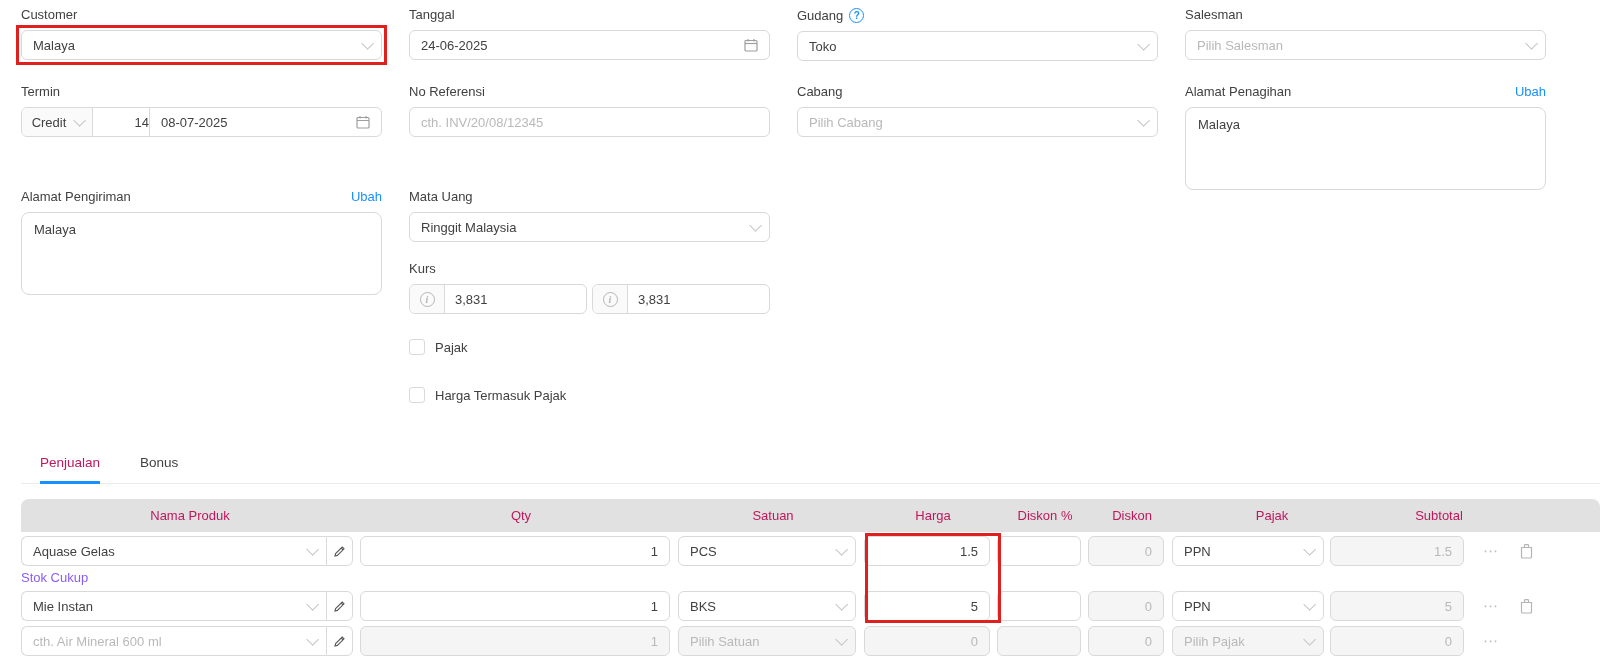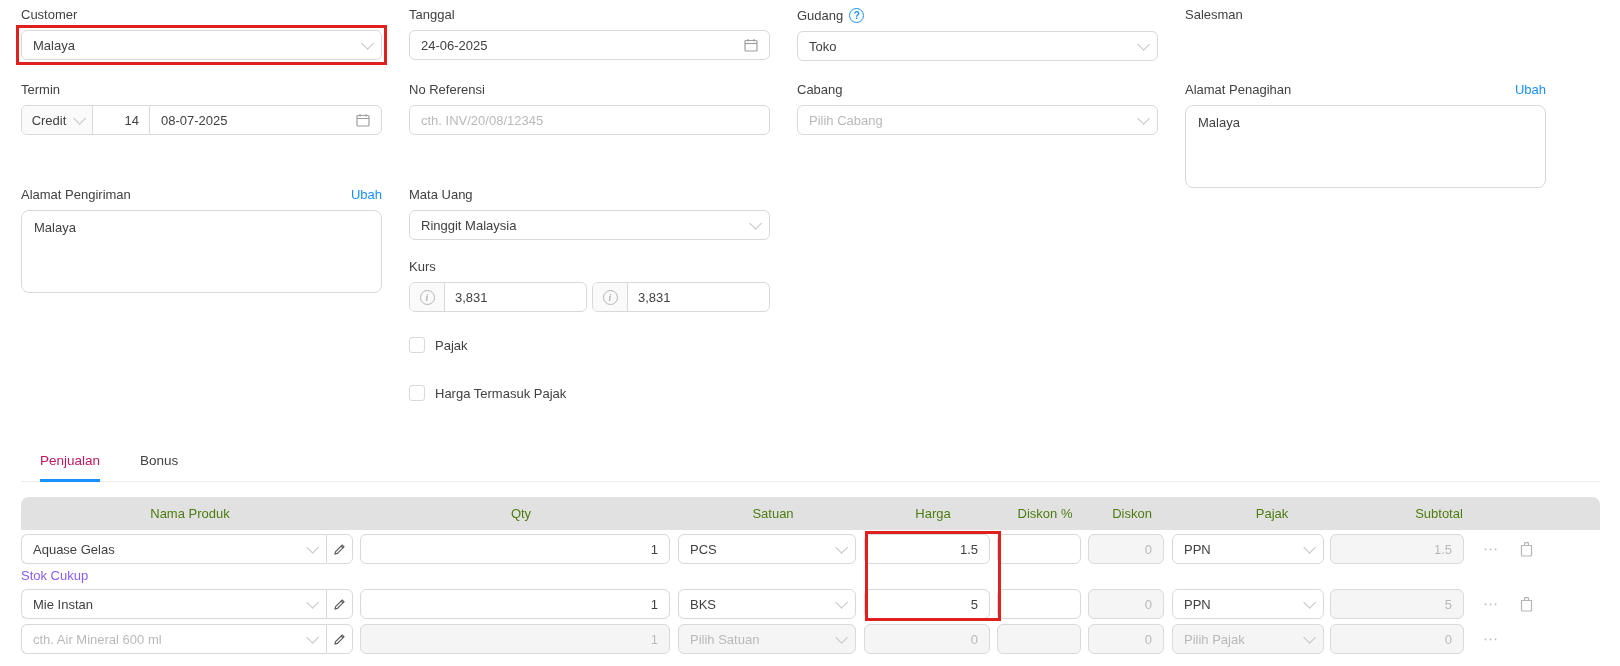--- a/index.html
+++ b/index.html
@@ -38,21 +38,21 @@
 
   .rel { position:relative; }
   .red-outline::after { content:""; position:absolute; inset:-5px; border:3px solid #e01f1f;
     pointer-events:none; z-index:5; }
 
   
   .termin { display:flex; padding:0; overflow:hidden; }
   .t-credit { width:71px; height:100%; background:#fafafa; border-right:1px solid #d9d9d9;
     display:flex; align-items:center; justify-content:center; gap:7px; }
   .t-days { width:57px; height:100%; border-right:1px solid #d9d9d9; display:flex;
-    align-items:center; justify-content:flex-end; padding-right:10px; }
+    align-items:center; justify-content:flex-end; }
   .t-date { flex:1; height:100%; display:flex; align-items:center;
     justify-content:space-between; padding:0 11px; }
 
   textarea, .tarea { width:361px; height:83px; border:1px solid #d9d9d9; border-radius:8px;
     padding:9px 12px; color:#414141; resize:none; }
 
   .kurs-row { display:flex; gap:5px; }
   .kgroup { display:flex; width:178px; height:30px; border:1px solid #d9d9d9;
     border-radius:6px; overflow:hidden; background:#fff; }
   .kaddon { width:35px; background:#fafafa; border-right:1px solid #d9d9d9;
@@ -68,21 +68,21 @@
     display:flex; gap:40px; padding-left:19px; }
   .tab { position:relative; padding-bottom:10px; line-height:20px; font-size:13.5px;
     color:#414141; cursor:pointer; }
   .tab.active { color:#be185d; }
   .tab.active::after { content:""; position:absolute; left:0; right:0; bottom:-1px;
     height:3px; background:#1890ff; }
 
   
   .table-wrap { position:relative; margin:15px 20px 0 21px; width:1579px; }
   .thead { height:33px; background:#e1e1e1; border-radius:8px 8px 0 0; display:flex;
-    align-items:center; margin-bottom:4px; color:#4d7c0f; }
+    align-items:center; margin-bottom:4px; color:#be185d; }
   .thead > div { text-align:center; }
   .trow { display:flex; align-items:center; height:30px; }
   .trow > .ctrl { height:30px; }
   .note { margin:4px 0 5px; height:16px; line-height:16px; color:#8b5cf6; }
   .row-gap { margin-top:5px; }
 
   .h-prod{width:338px;margin-right:7px}.h-qty{width:310px;margin-right:8px}
   .h-sat{width:178px;margin-right:8px}.h-harga{width:126px;margin-right:7px}
   .h-dp{width:84px;margin-right:7px}.h-disk{width:76px;margin-right:8px}
   .h-pajak{width:188px;margin-right:6px}.h-sub{width:134px}
@@ -143,20 +143,24 @@
       <span class="circle">?</span>
     </div>
     <div class="ctrl sel">
       <span>Toko</span>
       <i class="chev"></i>
     </div>
   </div>
 
   <div class="field r2">
     <div class="lbl">Salesman</div>
+    <div class="ctrl sel">
+      <span class="ph">Pilih Salesman</span>
+      <i class="chev"></i>
+    </div>
   </div>
 
   <div class="field r2">
     <div class="lbl">Termin</div>
     <div class="ctrl termin">
       <div class="t-credit">
         <span>Credit</span>
         <i class="chev"></i>
       </div>
       <div class="t-days">

